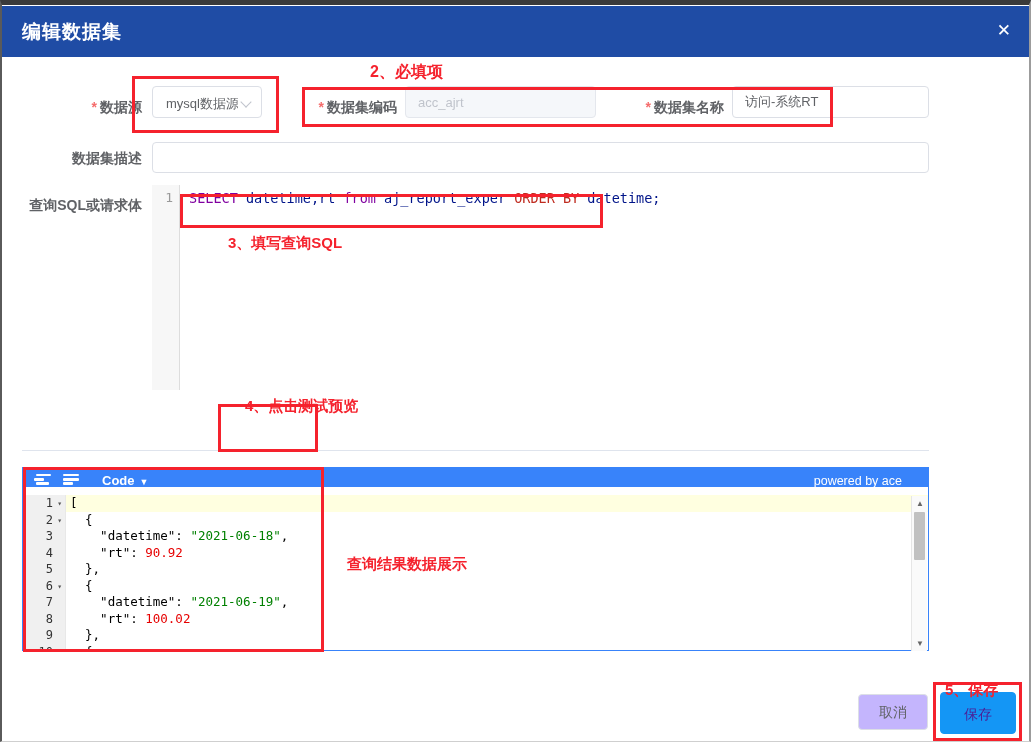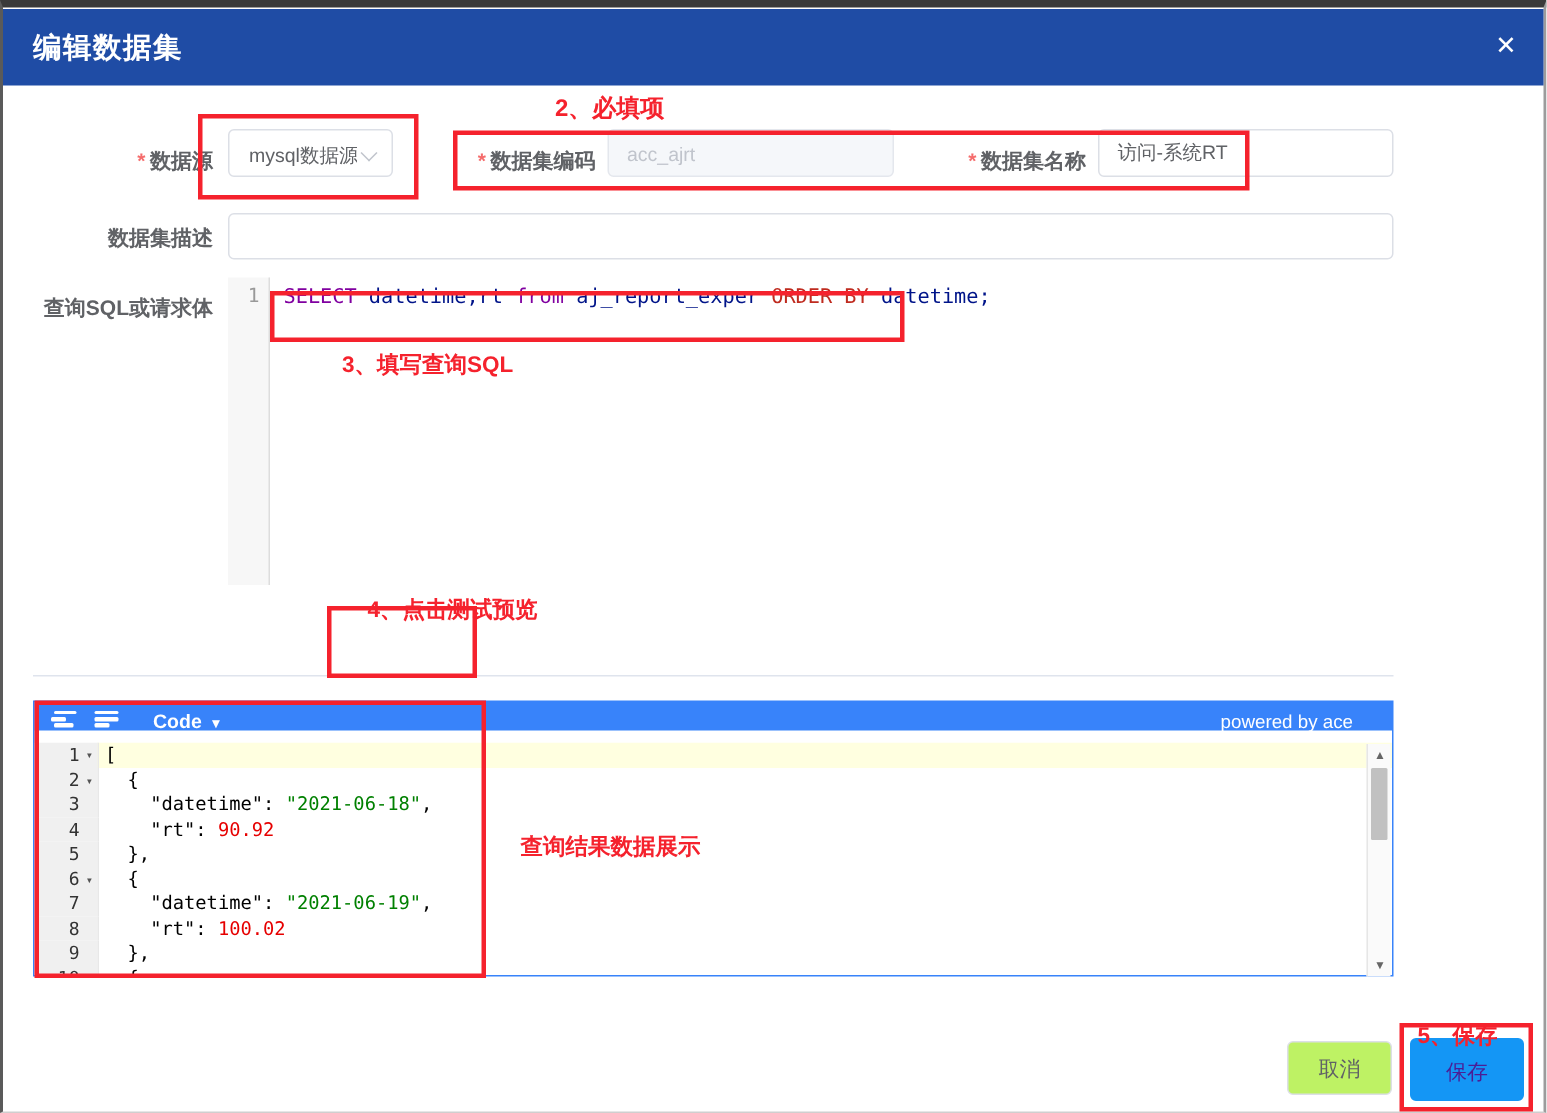--- a/index.html
+++ b/index.html
@@ -74,21 +74,21 @@
   
   .je-scroll { position:absolute; right:1px; top:28px; width:16px; height:155px;
                background:#fafafa; border-left:1px solid #e6e6e6; }
   .je-scroll .arr { position:absolute; left:0; width:16px; text-align:center; font-size:8px; color:#666; }
   .je-scroll .arr.up { top:3px; } .je-scroll .arr.down { bottom:3px; }
   .je-thumb { position:absolute; left:2px; top:16px; width:11px; height:48px; background:#c1c1c1; border-radius:1px; }
 
   
   .btn { position:absolute; border-radius:4px; font-size:14px; text-align:center; cursor:pointer; }
   .btn-cancel { left:856px; top:689px; width:70px; height:36px; line-height:34px;
-                background:#bef264; border:1px solid #dcdfe6; color:#606266; }
+                background:#c4b5fd; border:1px solid #dcdfe6; color:#606266; }
   .btn-save { left:938px; top:687px; width:76px; height:42px; line-height:42px;
               background:#1496f5; border:1px solid #1496f5; color:#4c1d95; }
 
   
   .anno { position:absolute; color:#f5222d; font-size:15px; font-weight:bold; white-space:nowrap; z-index:40; }
   .redbox { position:absolute; border:3px solid #f5222d; z-index:30; pointer-events:none; }
 </style>
 </head>
 <body>
 

